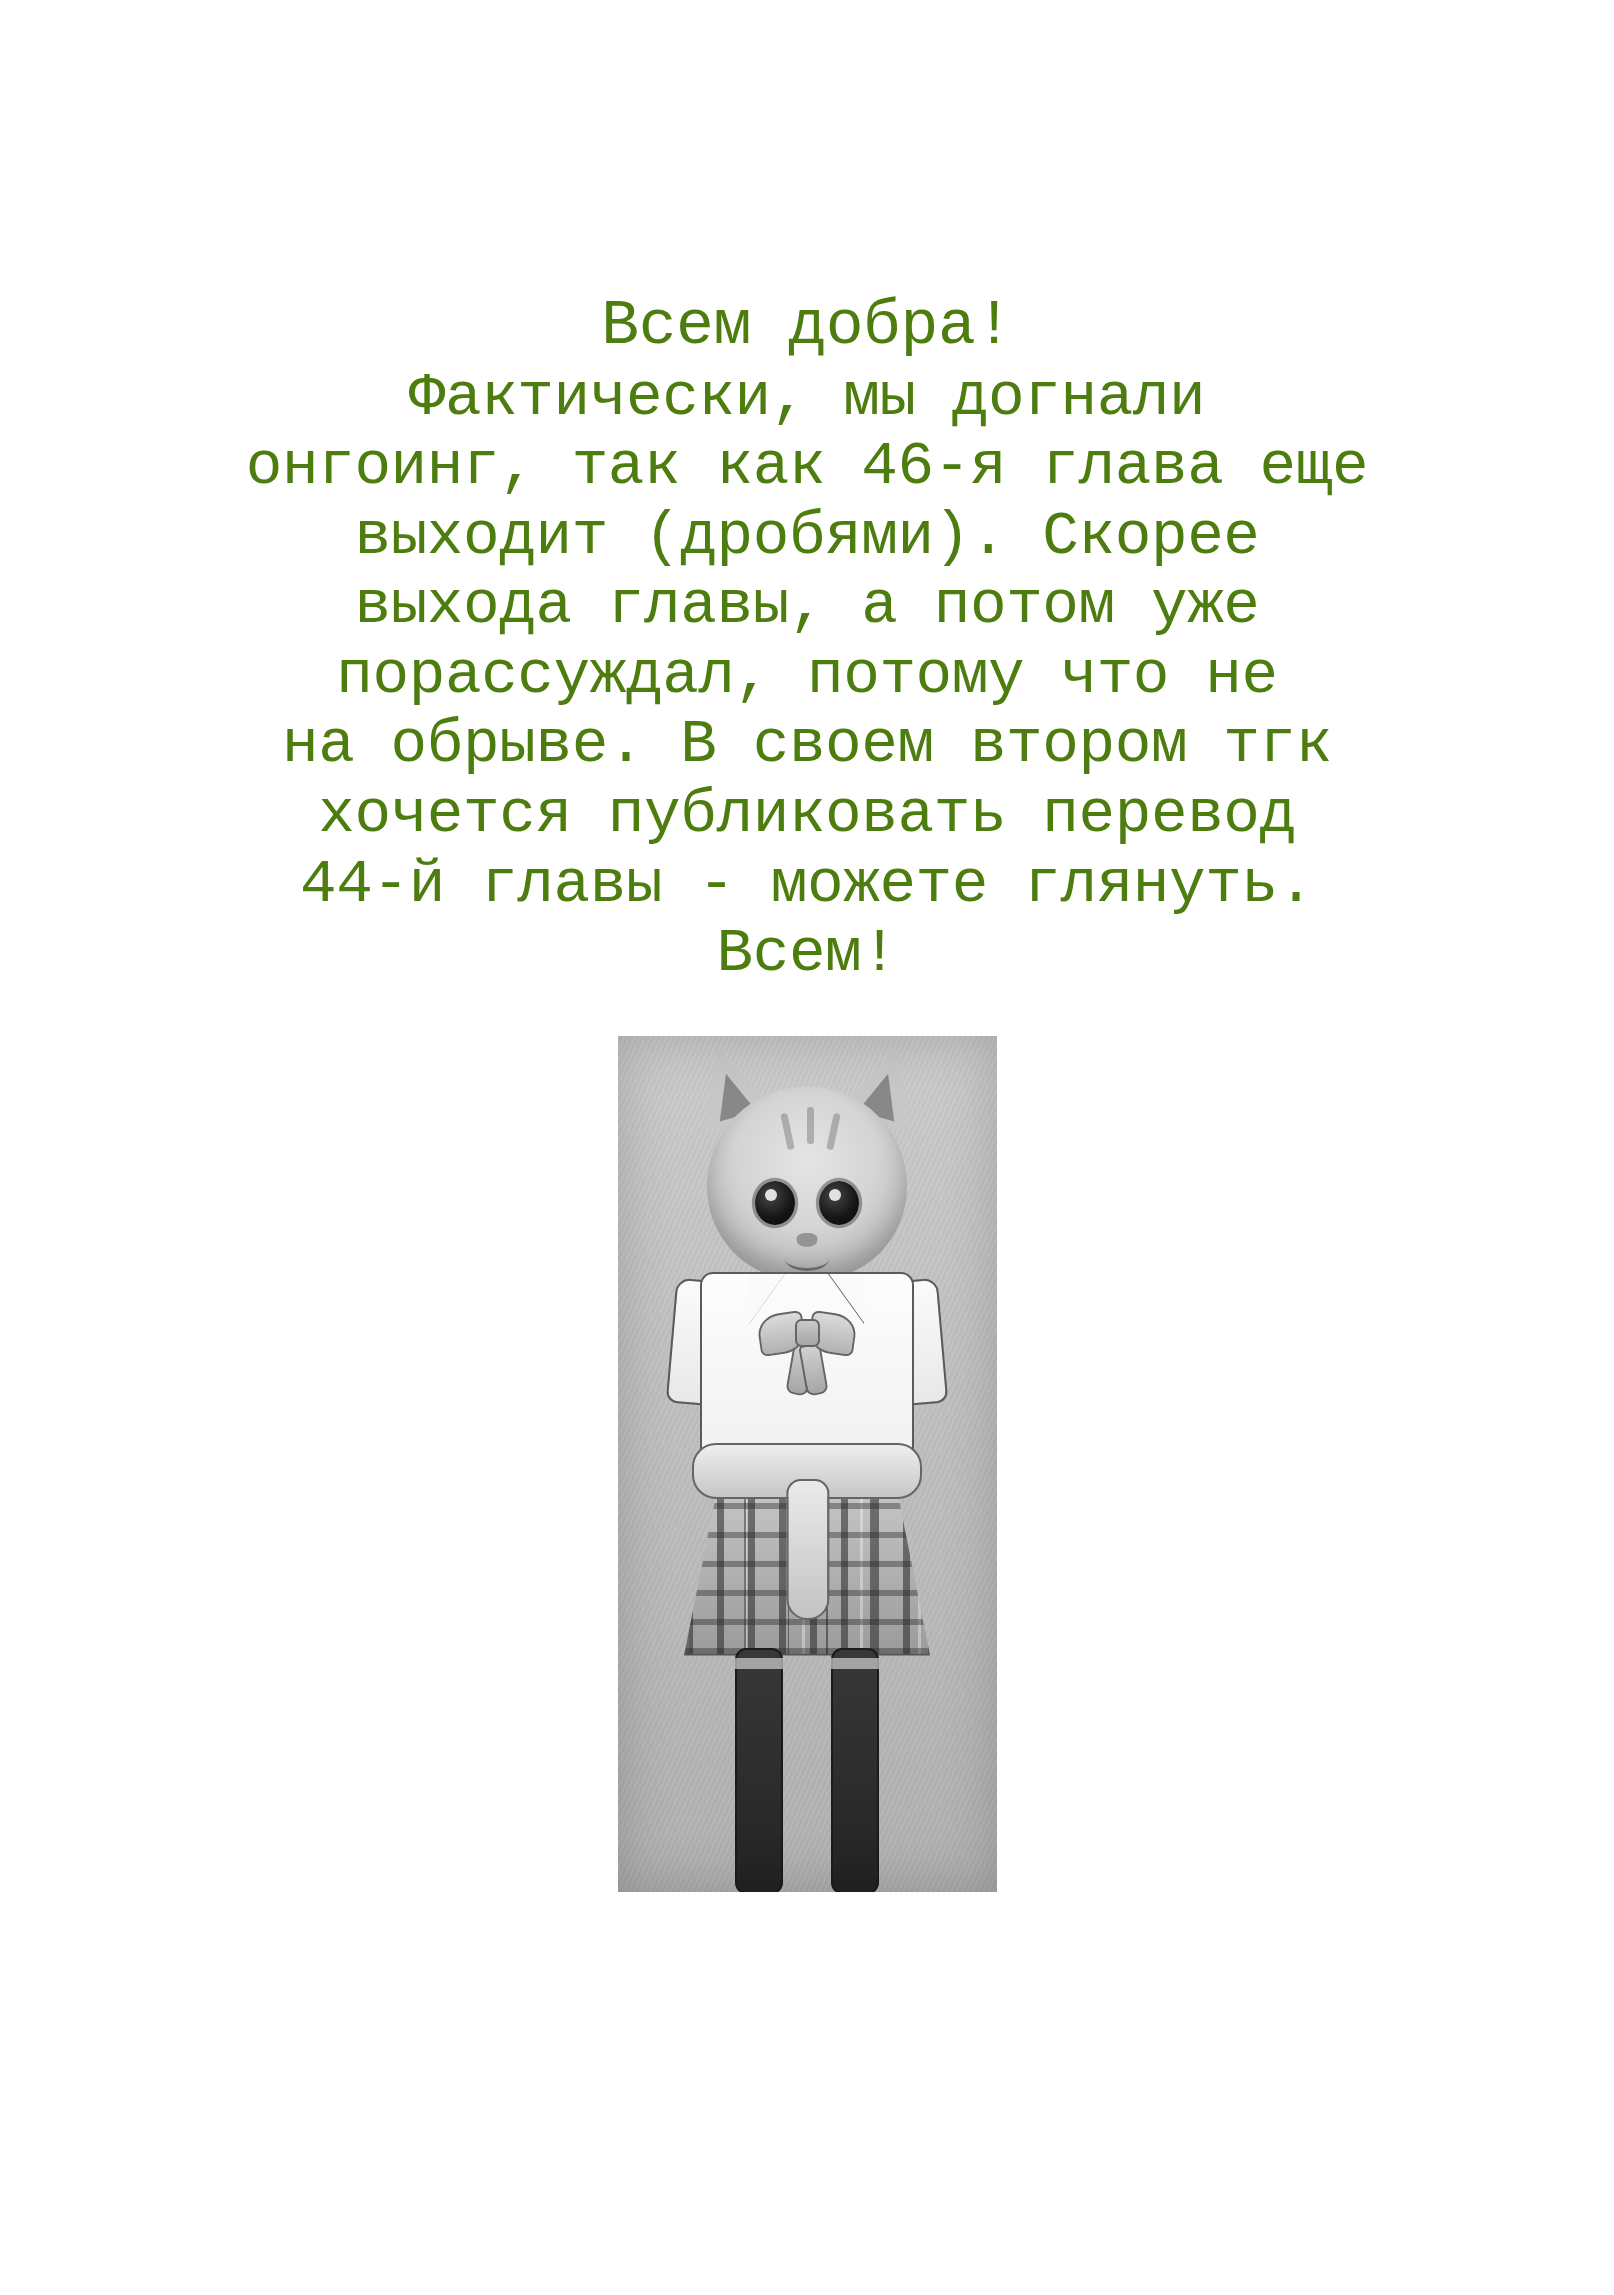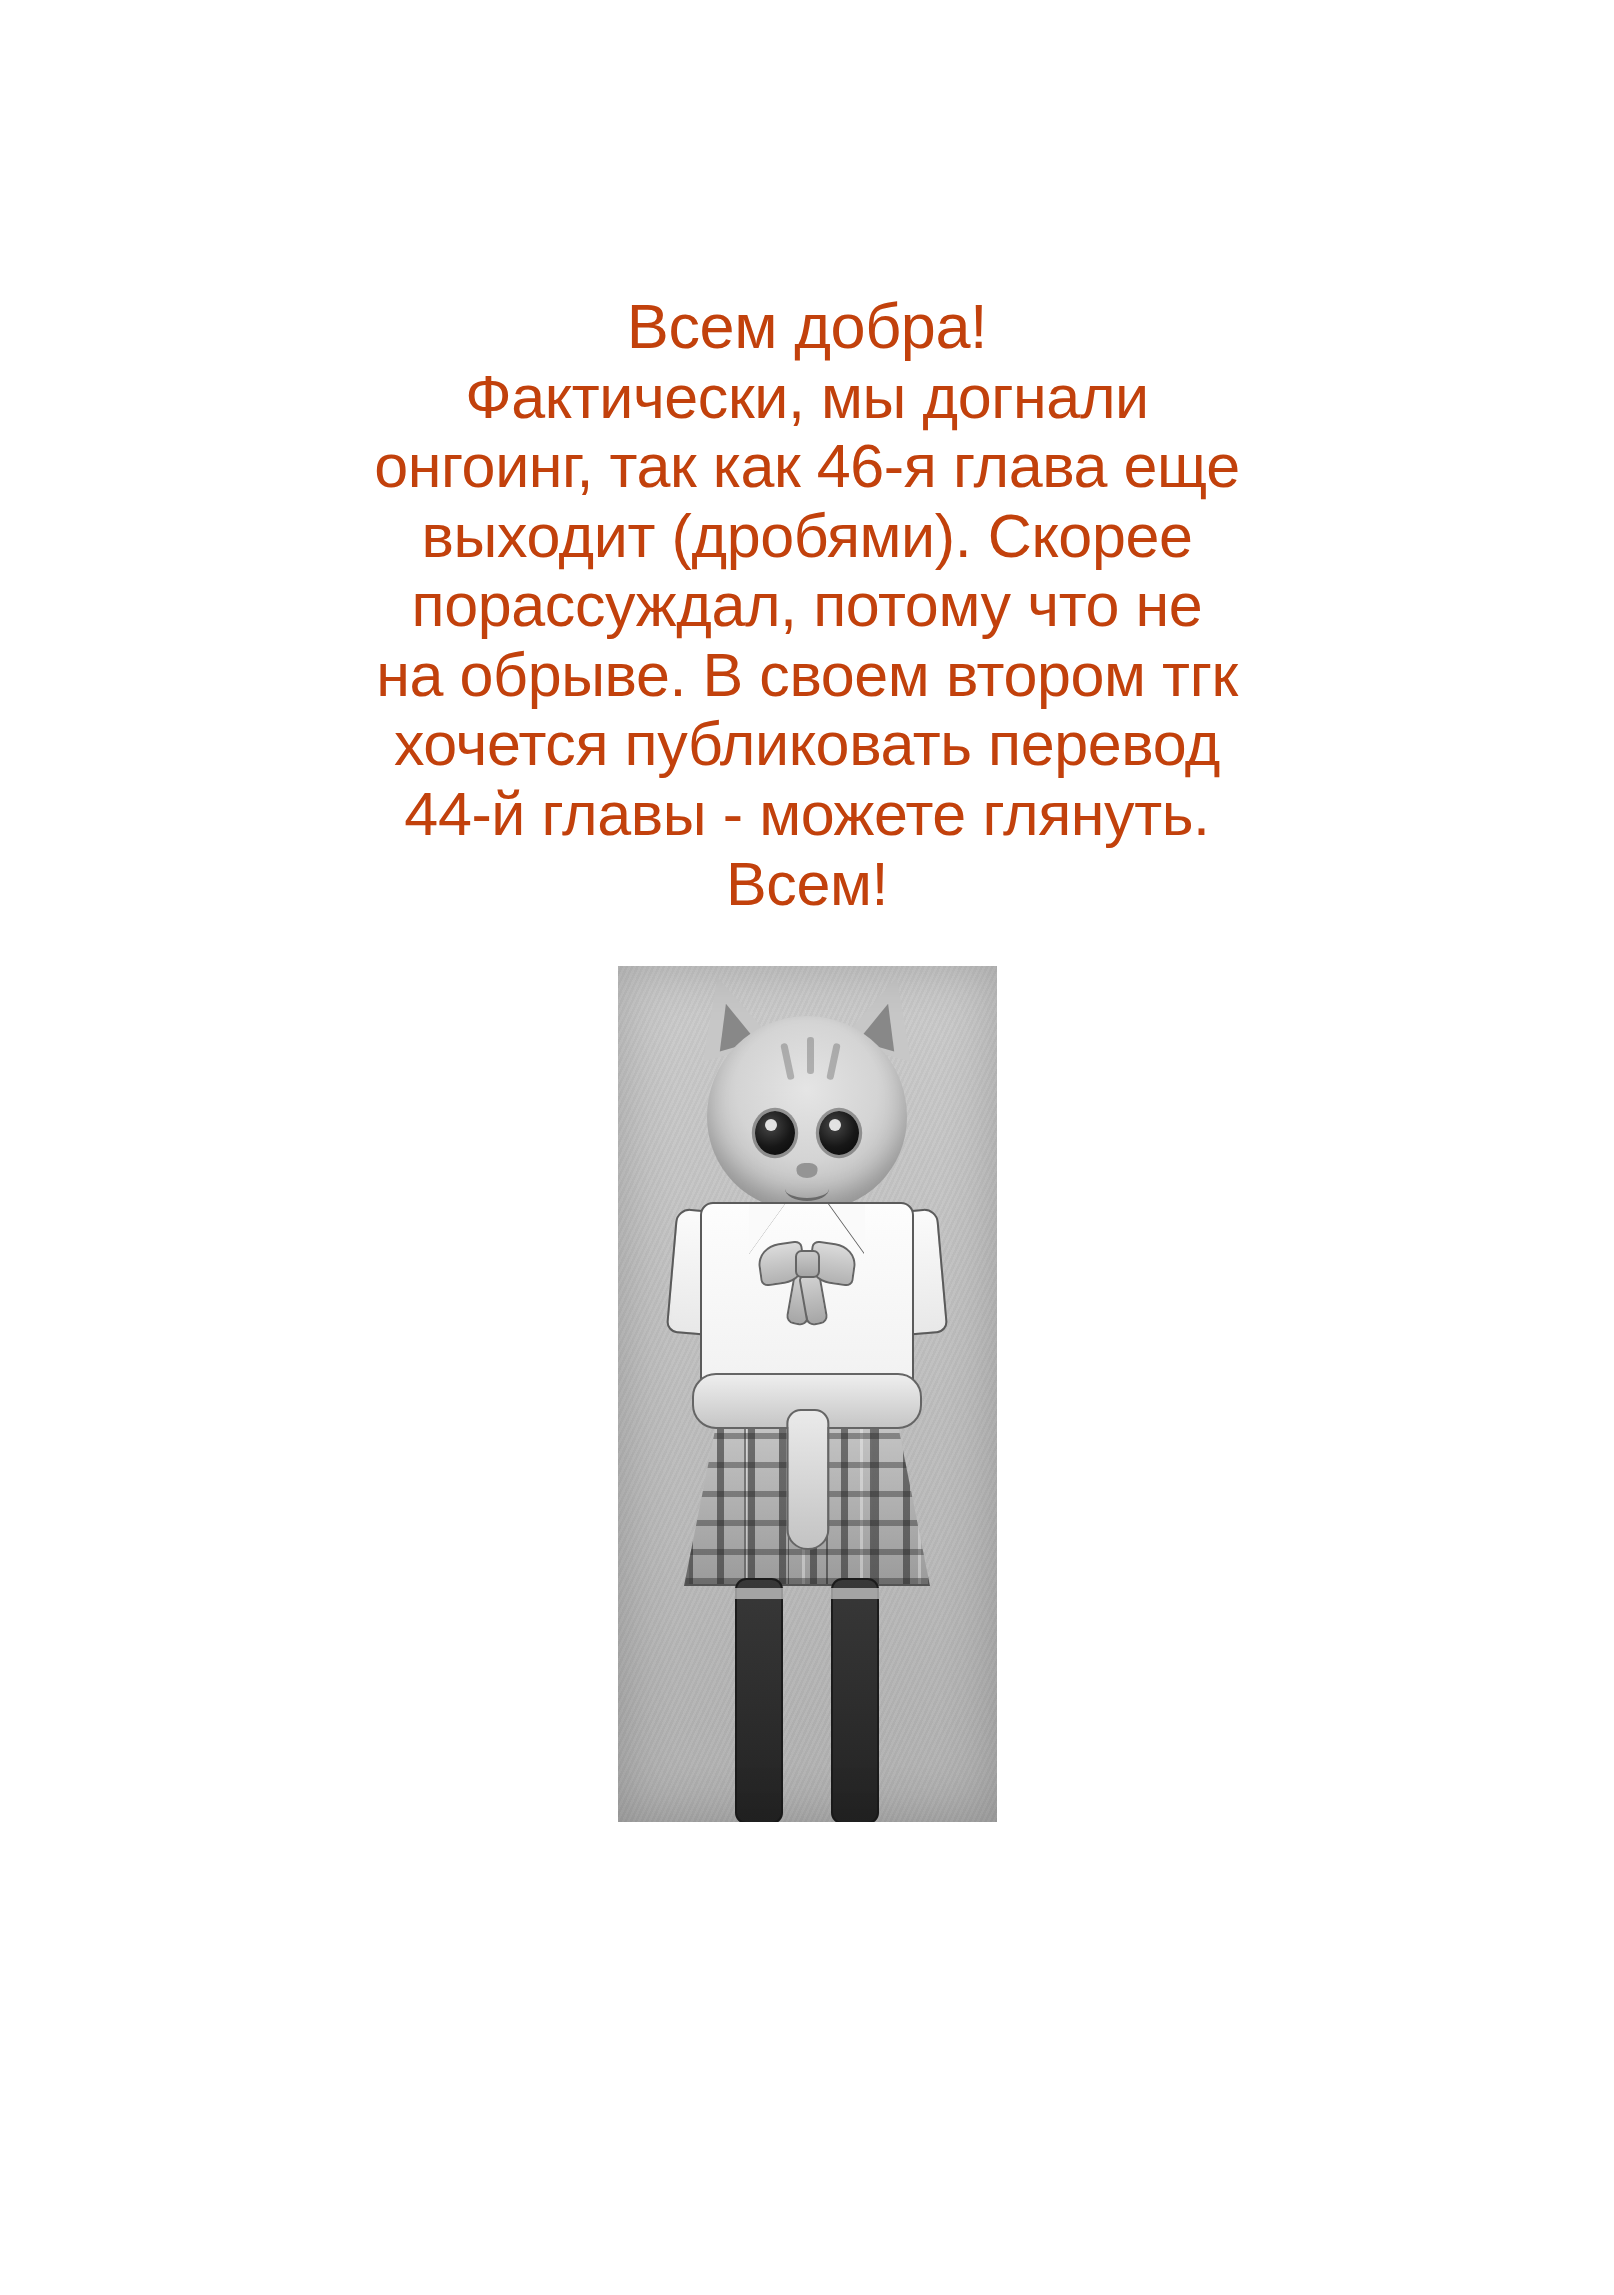--- a/index.html
+++ b/index.html
@@ -26,25 +26,25 @@
     box-sizing: border-box;
     padding-top: 291px;
   }
 
   .note-block {
     width: 1259px;
     text-align: center;
   }
 
   .note-line {
-    font-family: Liberation Sans, sans-serif;
+    font-family: Liberation Mono, monospace;
     font-size: 61px;
     line-height: 1.14;
     letter-spacing: -0.4px;
-    color: #c2410c;
+    color: #4d7c0f;
     white-space: nowrap;
   }
 
   .note-line.first {
     font-size: 63px;
   }
 
   .image-wrap {
     margin-top: 47px;
     width: 379px;
@@ -316,20 +316,21 @@
 </head>
 <body>
 
 <div class="page">
 
   <div class="note-block">
     <div class="note-line first">Всем добра!</div>
     <div class="note-line">Фактически, мы догнали</div>
     <div class="note-line">онгоинг, так как 46-я глава еще</div>
     <div class="note-line">выходит (дробями). Скорее</div>
+    <div class="note-line">выхода главы, а потом уже</div>
     <div class="note-line">порассуждал, потому что не</div>
     <div class="note-line">на обрыве. В своем втором тгк</div>
     <div class="note-line">хочется публиковать перевод</div>
     <div class="note-line">44-й главы - можете глянуть.</div>
     <div class="note-line">Всем!</div>
   </div>
 
   <div class="image-wrap">
     <div class="photo-bg"></div>
 

